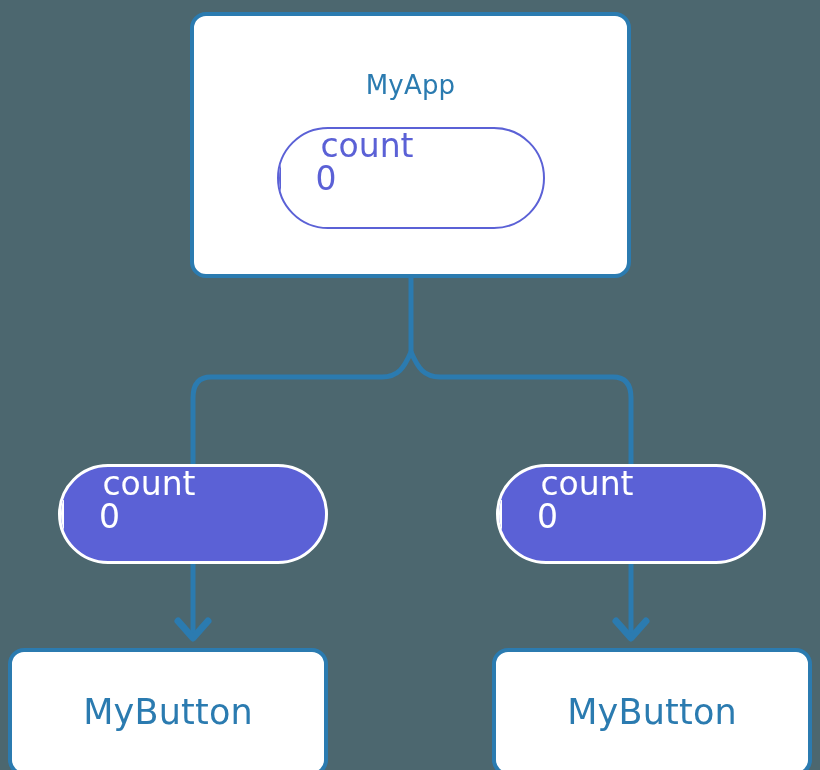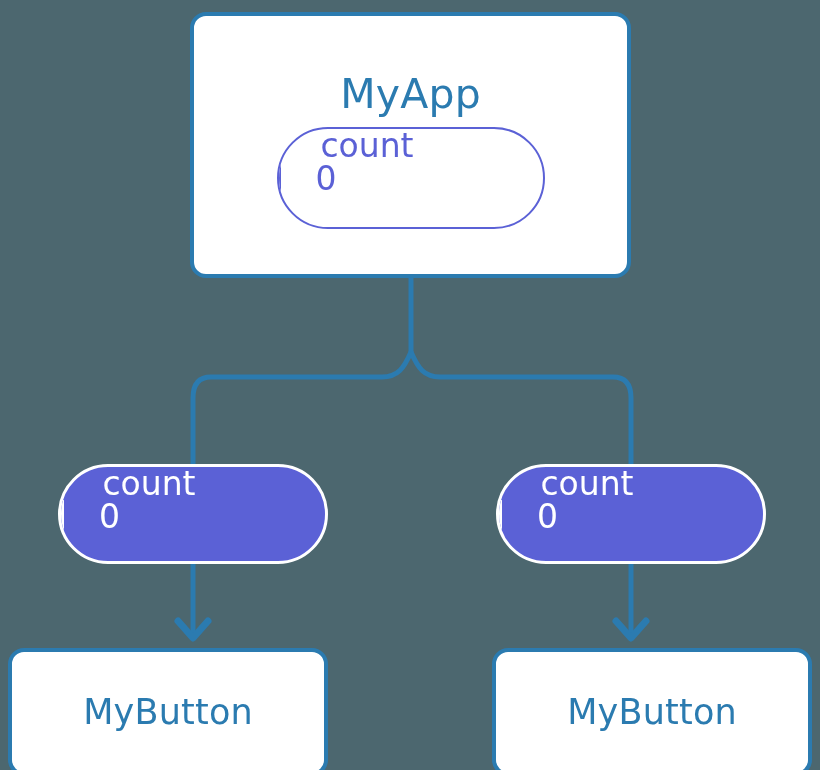--- a/index.html
+++ b/index.html
@@ -51,21 +51,21 @@
 
   
   #card-myapp {
     left: 190px;
     top: 12px;
     width: 441px;
     height: 266px;
   }
   #card-myapp .card-title {
     top: 54px;
-    font-size: 41px;
+    font-size: 26px;
   }
 
   
   .card-button {
     width: 320px;
     height: 128px;
   }
   #card-button-left  { left: 8px;   top: 648px; }
   #card-button-right { left: 492px; top: 648px; }
   .card-button .card-title {

